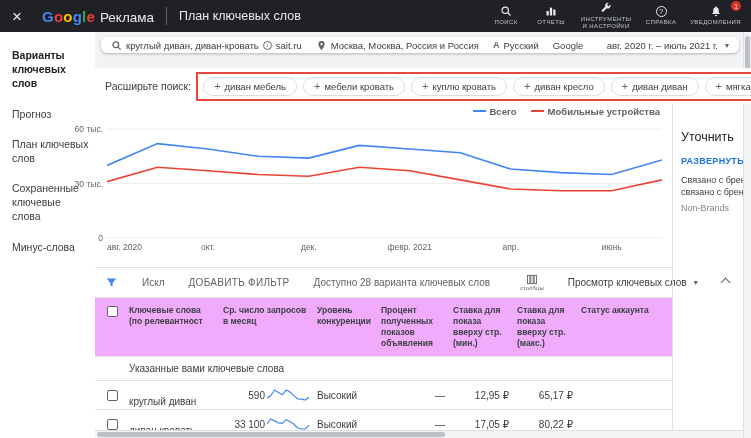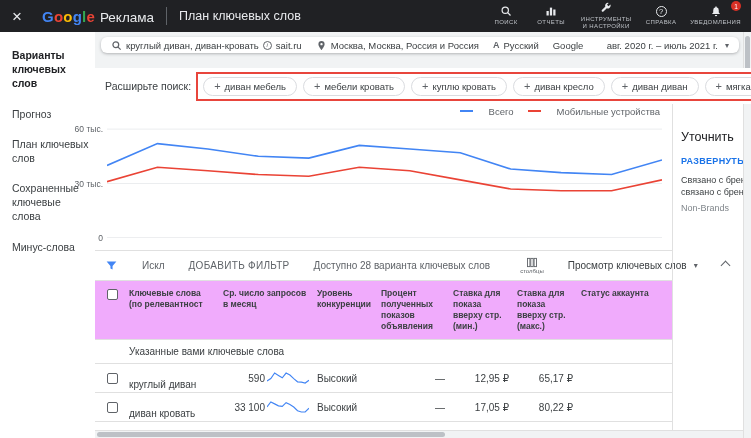--- a/index.html
+++ b/index.html
@@ -52,21 +52,21 @@
   .chips-wrap { display:flex; align-items:center; gap:6px; margin-left:5px; border:2px solid #e8453c; padding:3px 5px; flex:1; margin-right:-8px; overflow:hidden; background:transparent; }
   .chip { display:inline-flex; align-items:center; gap:4px; border:1px solid #dadce0; background:#fff; border-radius:14px; padding:3px 10px; font-size:9.5px; color:#3c4043; white-space:nowrap; cursor:pointer; font-family:inherit; flex:none; }
   .chip .plus { color:#5f6368; font-size:11px; line-height:1; }
 
   
   .content-row { display:flex; height:334px; }
   .left-col { flex:1; min-width:0; }
 
   
   .legend { display:flex; justify-content:flex-end; gap:14px; font-size:9.5px; color:#5f6368; padding-right:12px; height:14px; align-items:center; }
-  .lg-item { display:flex; align-items:center; gap:16px; }
+  .lg-item { display:flex; align-items:center; gap:4px;font-weight:bold; }
   .sw { width:13px; height:2px; display:inline-block; }
   .plot-wrap { position:relative; margin:2px 10px 0 12px; height:118px; }
   .plot-wrap svg { width:100%; height:100%; display:block; }
   .ylabel { position:absolute; right:calc(100% + 4px); transform:translateY(-50%); font-size:8.5px; color:#5f6368; white-space:nowrap; }
   .xlabels { position:relative; height:15px; margin:2px 10px 0 12px; font-size:8.5px; color:#5f6368; }
   .xlabels span { position:absolute; top:2px; transform:translateX(-50%); white-space:nowrap; }
   .xlabels span[data-xtick="0"] { transform:none; }
 
   
   .filter-bar { display:flex; align-items:center; gap:24px; border-top:1px solid #e0e0e0; height:30px; padding:0 10px; font-size:10px; color:#5f6368; margin-top:12px; }
@@ -270,20 +270,28 @@
             <span class="ylabel" style="top: 7.69231%;">60 тыс.</span>
             <span class="ylabel" style="top: 53.8462%;">30 тыс.</span>
             <span class="ylabel" style="top: 100%;">0</span>
             <svg viewBox="0 0 560 118" preserveAspectRatio="none">
                 <line x1="0" x2="560" y1="118.0" y2="118.0" stroke="#dadce0" stroke-width="1"></line>
                 <line x1="0" x2="560" y1="63.5" y2="63.5" stroke="#ebedef" stroke-width="1"></line>
                 <line x1="0" x2="560" y1="9.1" y2="9.1" stroke="#ebedef" stroke-width="1"></line>
                 <polyline points="0.0,45.4 50.9,23.6 101.8,29.0 152.7,36.3 203.6,38.1 254.5,25.4 305.5,29.0 356.4,32.7 407.3,49.0 458.2,52.6 509.1,54.5 560.0,39.9" fill="none" stroke="#4285f4" stroke-width="1.6"></polyline>
                 <polyline points="0.0,61.7 50.9,47.2 101.8,50.8 152.7,54.5 203.6,56.3 254.5,47.2 305.5,50.8 356.4,59.9 407.3,69.0 458.2,70.8 509.1,70.8 560.0,59.9" fill="none" stroke="#ea4335" stroke-width="1.6"></polyline>
               </svg>
+          </div>
+          <div class="xlabels">
+            <span data-xtick="0" style="left: 0%;">авг. 2020</span>
+            <span data-xtick="1" style="left: 18.1818%;">окт.</span>
+            <span data-xtick="2" style="left: 36.3636%;">дек.</span>
+            <span data-xtick="3" style="left: 54.5455%;">февр. 2021</span>
+            <span data-xtick="4" style="left: 72.7273%;">апр.</span>
+            <span data-xtick="5" style="left: 90.9091%;">июнь</span>
           </div>
 
           <div class="filter-bar">
             <span class="fb-funnel">
               <svg viewBox="0 0 16 16">
                   <path fill="#4285f4" d="M2 3h12l-4.7 5.6v4.4l-2.6-1.3V8.6z"></path>
                 </svg>
             </span>
             <span>Искл</span>
             <span class="fb-add">ДОБАВИТЬ ФИЛЬТР</span>

